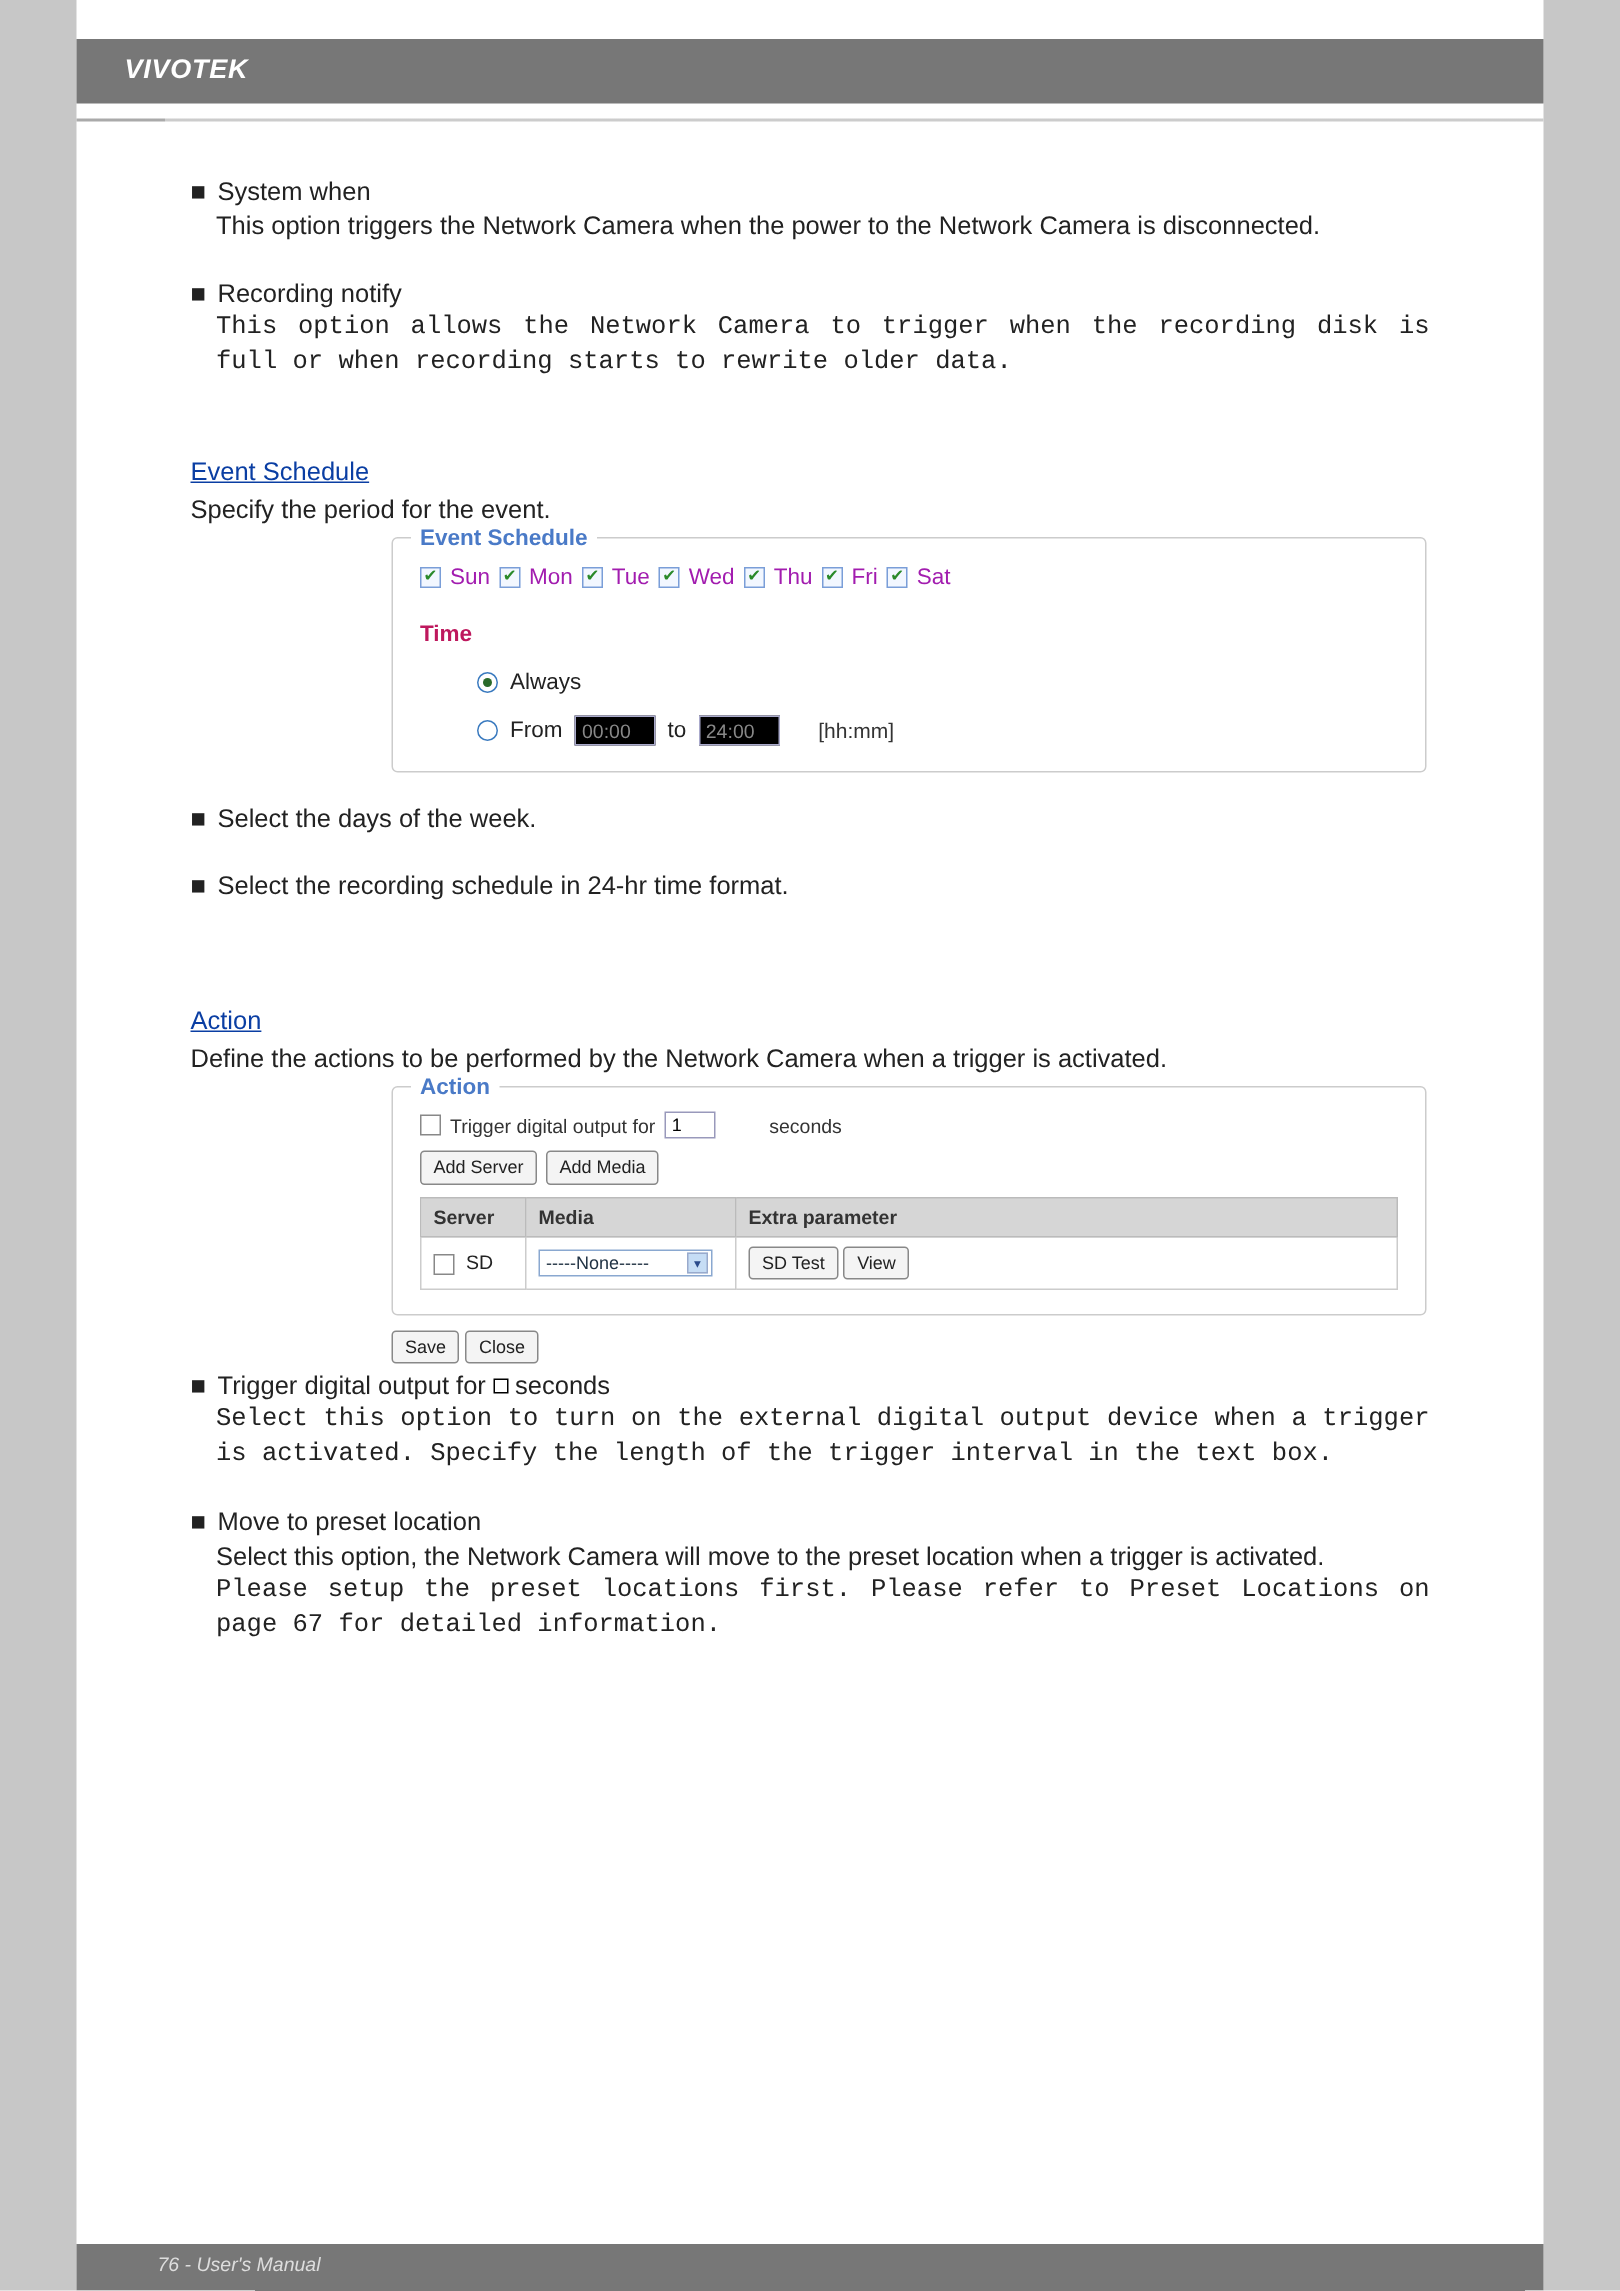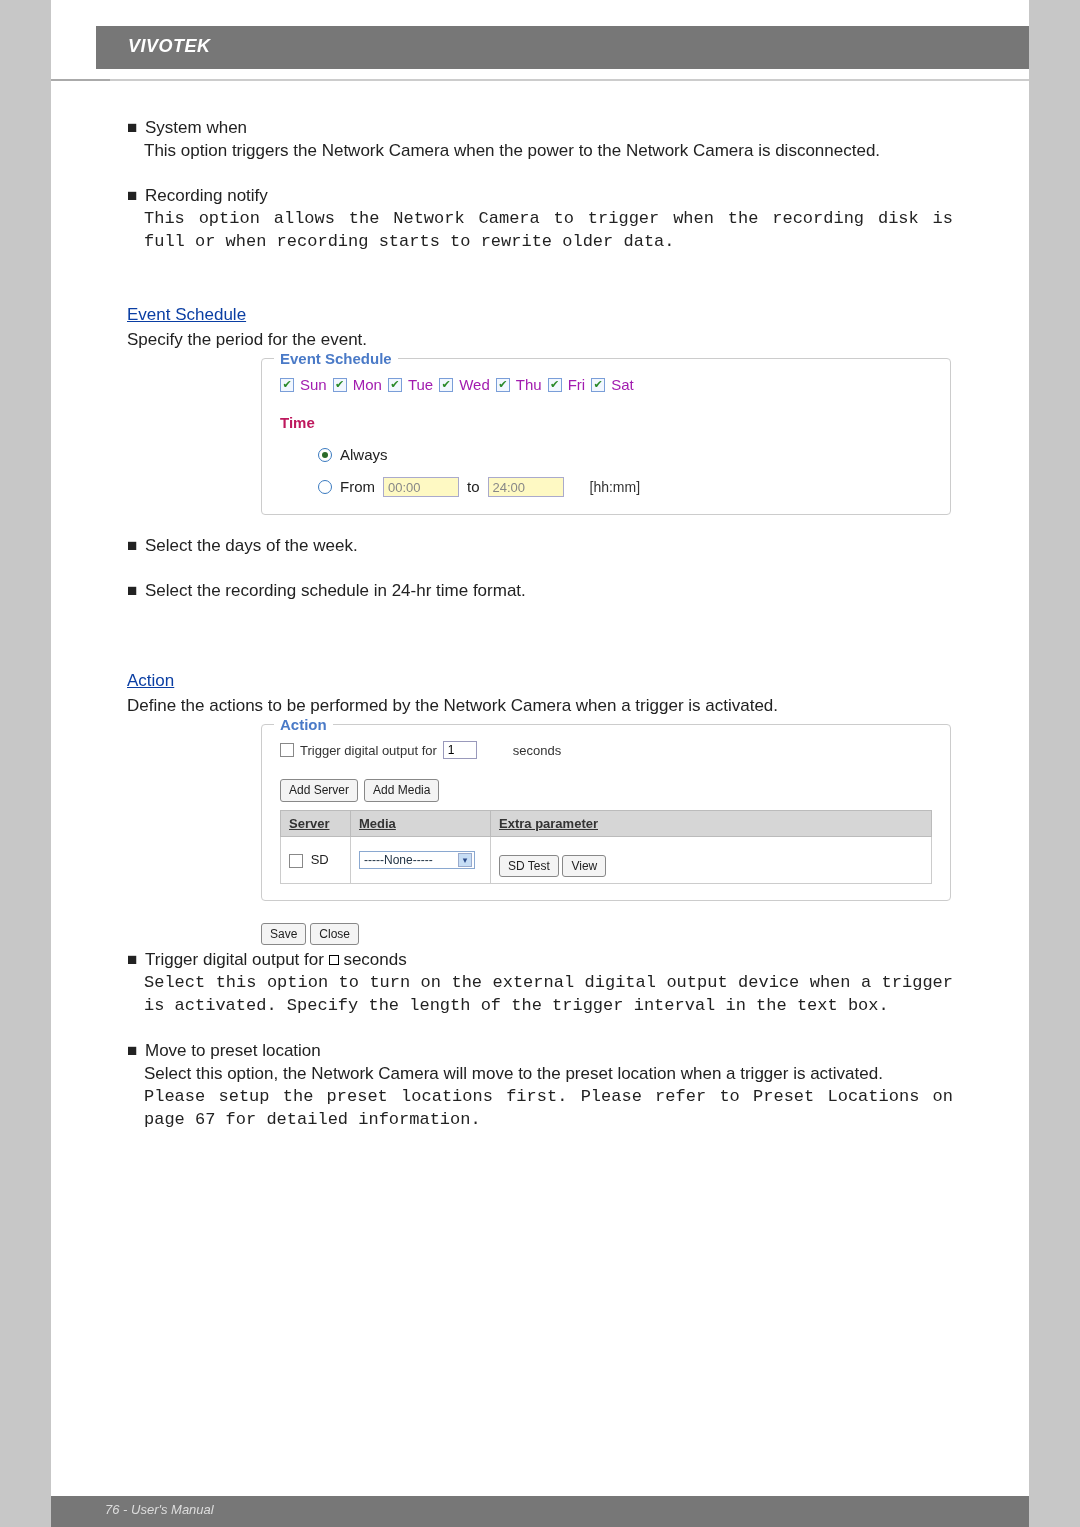--- a/index.html
+++ b/index.html
@@ -19,21 +19,20 @@
     padding-top: 26px;
   }
   .header-band {
     background: #777777;
     color: #fff;
     font-style: italic;
     font-weight: bold;
     padding: 10px 32px 12px;
     font-size: 18px;
     letter-spacing: 0.5px;
-    margin-left: 45px;
   }
   .hr {
     height: 2px;
     background: linear-gradient(to right, #aaa 0 6%, #ccc 6% 100%);
     margin-top: 10px;
   }
   .content {
     padding: 36px 76px 0 76px;
     color: #222;
     font-size: 17px;
@@ -79,21 +78,21 @@
   .ck-checked::before { content: "✔"; }
   .ck-empty { background: #fff; border-color: #888; }
   .time-lbl { font-weight: bold; font-size: 15px; margin-top: 18px; color: #be185d; }
   .radio-row { display: flex; gap: 8px; align-items: center; margin-top: 12px; margin-left: 38px; font-size: 15px; color: #222; }
   .radio {
     width: 14px; height: 14px; border-radius: 50%; border: 1px solid #3a7abf;
     display: inline-flex; align-items: center; justify-content: center;
   }
   .radio-on::after { content: ""; width: 6px; height: 6px; background: #2a6a2a; border-radius: 50%; }
   .time-input {
-    border: 1px solid #aac; background: #fef9c3; width: 76px; height: 20px;
+    border: 1px solid #aac; background: #000000; width: 54px; height: 20px;
     font-size: 13px; padding: 0 4px; color: #888;
   }
   .hint { color: #333; font-size: 14px; }
   .gap20 { height: 20px; }
   .gap38 { height: 38px; }
 
   .fieldset2 { margin-top: 6px; }
   .fs2-row { display: flex; align-items: center; gap: 6px; font-size: 13px; color: #333; margin-bottom: 8px; }
   .small-input {
     border: 1px solid #99b; width: 34px; height: 18px; padding: 0 4px; font-size: 12px;
@@ -103,28 +102,28 @@
     align-items: center; padding: 0 2px 0 4px; background: #fff; color: #234;
   }
   .dd-arrow {
     width: 14px; height: 14px; background: #c6ddf5; border: 1px solid #9ac;
     display: inline-flex; align-items: center; justify-content: center; margin-left: 4px;
     color: #2a4a8a; font-size: 9px;
   }
   .link-underline { color: #0a3ea3; text-decoration: underline; }
   .btn {
     border: 1px solid #888; border-radius: 3px; background: #f4f4f4;
-    font-size: 12px; padding: 2px 8px; color: #222; display: inline-block; margin-top: 12px;
+    font-size: 12px; padding: 2px 8px; color: #222; display: inline-block;
   }
   .tbl {
     border: 1px solid #ccc; width: 100%; border-collapse: collapse; font-size: 13px;
   }
   .tbl th {
     background: #d6d6d6; color: #333; font-weight: bold; padding: 4px 8px;
-    text-align: left; border: 1px solid #bbb; text-decoration: underline;
+    text-align: left; border: 1px solid #bbb;
   }
   .tbl td { padding: 6px 8px; border: 1px solid #ccc; }
   .col-srv { width: 70px; }
   .col-media { width: 140px; }
   .btn-row { margin-left: 134px; margin-top: 10px; display: flex; gap: 4px; }
 
   .footer {
     position: absolute;
     bottom: 0; left: 0; right: 0;
     background: #777; color: #ddd;

